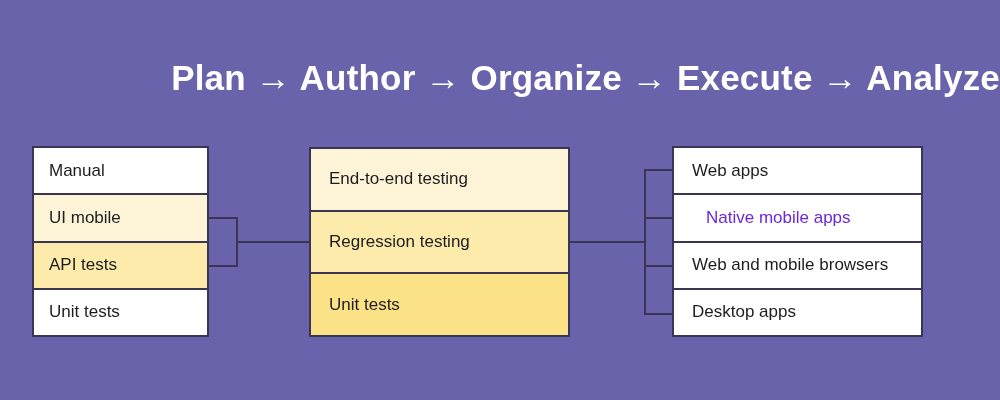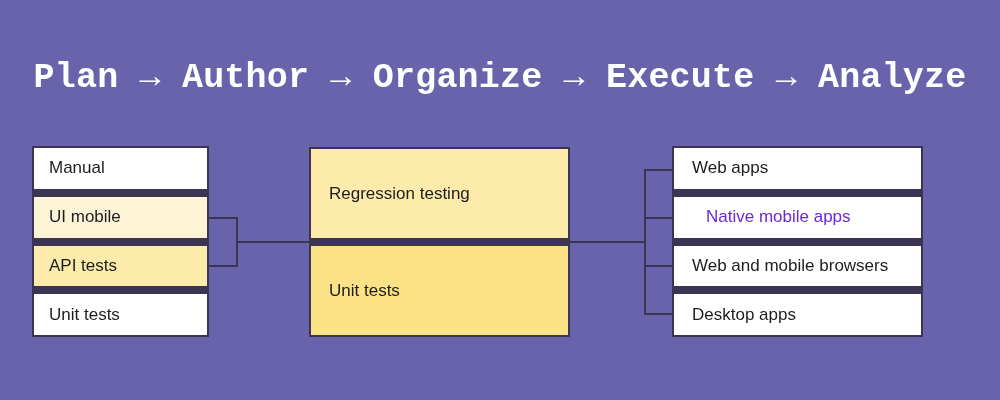--- a/index.html
+++ b/index.html
@@ -18,48 +18,47 @@
     height: 400px;
     background: #6863aa;
   }
 
   
   #diagram-title {
     position: absolute;
     left: 0;
     top: 57px;
     width: 1000px;
-    text-align: center;
+    text-align: right;
     font-size: 35px;
     font-weight: bold;
     color: #ffffff;
     letter-spacing: 0.2px;
     white-space: nowrap;
     line-height: 42px;
-    font-family: Liberation Mono, monospace;
   }
 
   
   .col-box {
     position: absolute;
     box-sizing: border-box;
     border: 2px solid #3a3552;
     background: #ffffff;
     display: flex;
     flex-direction: column;
   }
   .cell {
     box-sizing: border-box;
     flex: 1 1 0;
     display: flex;
     align-items: center;
     padding-left: 15px;
     font-size: 17px;
     color: #1d1d1f;
-    border-bottom: 8px solid #b91c1c;
+    border-bottom: 2px solid #b91c1c;
     background: #ffffff;
     overflow: hidden;
     white-space: nowrap;
   }
   .cell:last-child {
     border-bottom: none;
   }
 
   
   #col-left   { left: 32px;  top: 146px; width: 177px; height: 191px; }
@@ -104,20 +103,21 @@
     <div class="cell" style="background: rgb(252, 235, 171); border-bottom-color: rgb(58, 53, 82); color: rgb(29, 29, 31);">API tests</div>
     <div class="cell" style="background: rgb(255, 255, 255); border-bottom-color: rgb(58, 53, 82); color: rgb(29, 29, 31);">Unit tests</div>
   </div>
 
   <div class="conn conn-v" id="lb-vert" style="background: rgb(58, 53, 82);"></div>
   <div class="conn conn-h" id="lb-tick-top" style="background: rgb(58, 53, 82);"></div>
   <div class="conn conn-h" id="lb-tick-bot" style="background: rgb(58, 53, 82);"></div>
   <div class="conn conn-h" id="lb-stem" style="background: rgb(58, 53, 82);"></div>
 
   <div class="col-box" id="col-middle" style="border-color: rgb(58, 53, 82);">
+    <div class="cell" style="background: rgb(253, 244, 216); border-bottom-color: rgb(58, 53, 82); color: rgb(29, 29, 31);">End-to-end testing</div>
     <div class="cell" style="background: rgb(252, 235, 171); border-bottom-color: rgb(58, 53, 82); color: rgb(29, 29, 31);">Regression testing</div>
     <div class="cell" style="background: rgb(252, 226, 134); border-bottom-color: rgb(58, 53, 82); color: rgb(29, 29, 31);">Unit tests</div>
   </div>
 
   <div class="conn conn-h" id="rb-stem" style="background: rgb(58, 53, 82);"></div>
   <div class="conn conn-v" id="rb-vert" style="background: rgb(58, 53, 82);"></div>
   <div class="conn conn-h" id="rb-tick-1" style="background: rgb(58, 53, 82);"></div>
   <div class="conn conn-h" id="rb-tick-2" style="background: rgb(58, 53, 82);"></div>
   <div class="conn conn-h" id="rb-tick-3" style="background: rgb(58, 53, 82);"></div>
   <div class="conn conn-h" id="rb-tick-4" style="background: rgb(58, 53, 82);"></div>

